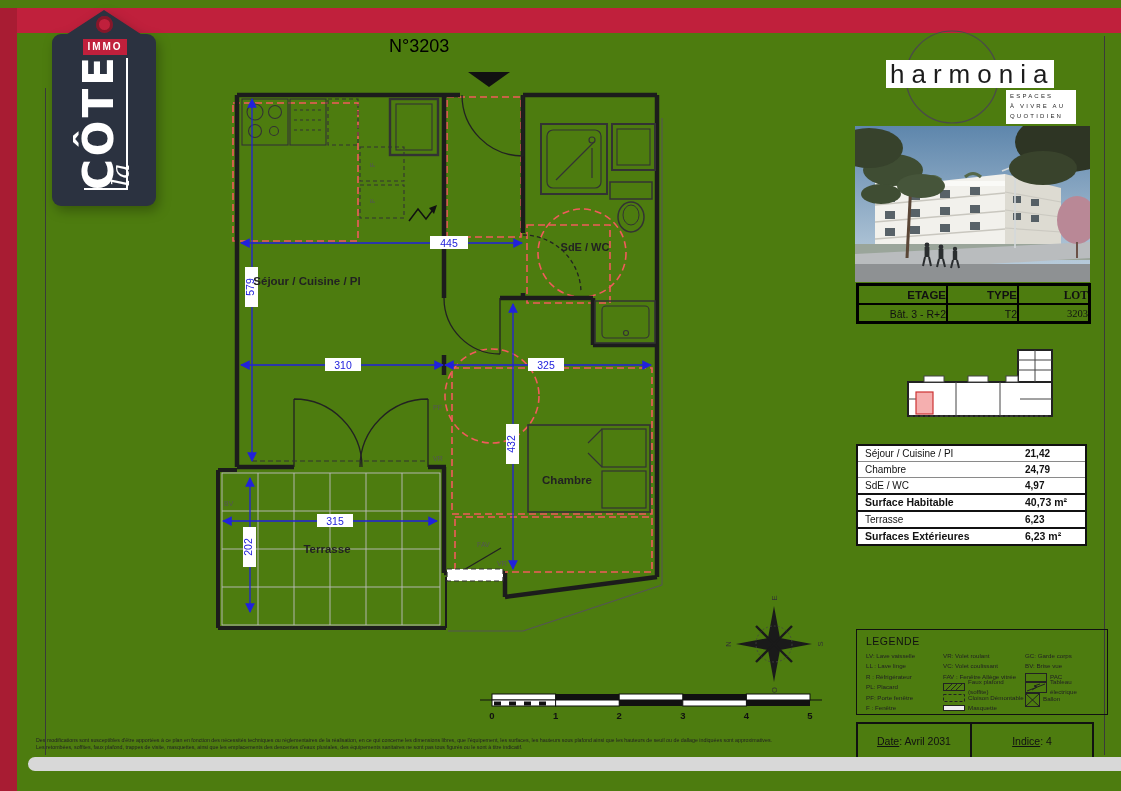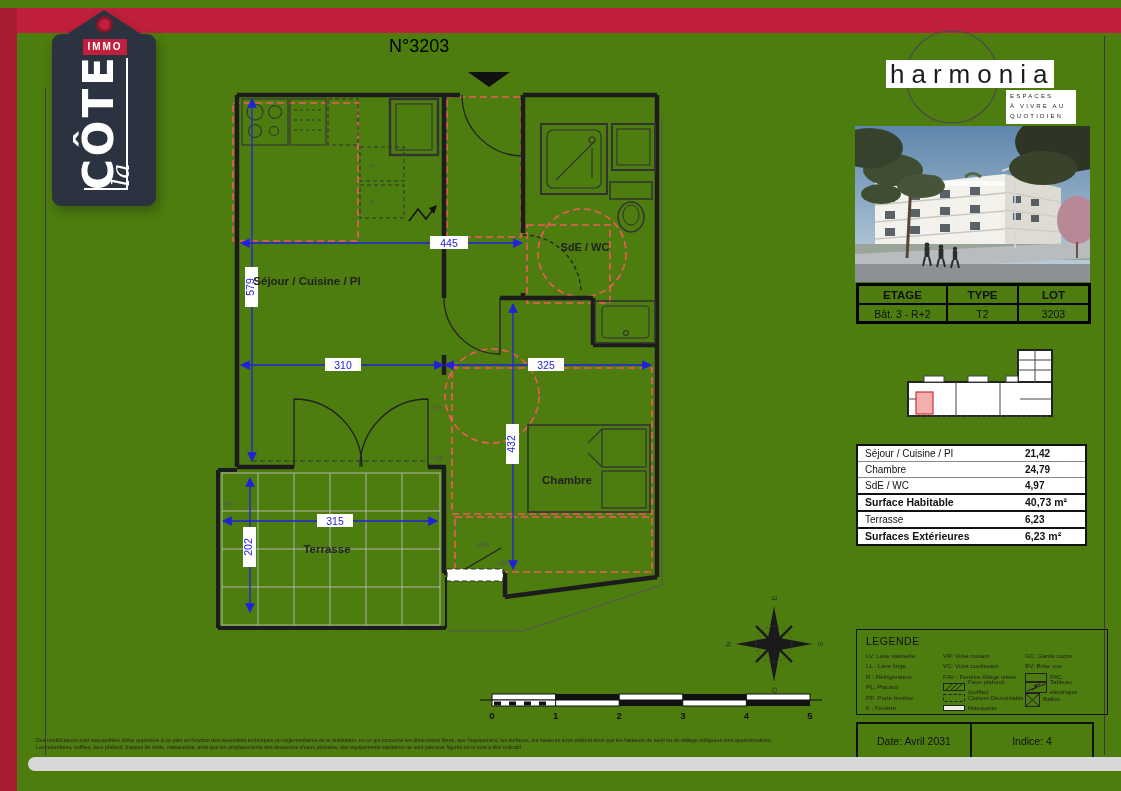--- a/index.html
+++ b/index.html
@@ -38,24 +38,24 @@
   
   #harmonia{left:860px;top:26px;width:230px;height:100px;}
 
   
   #photo{left:855px;top:126px;width:235px;height:156px;}
 
   
   #info-table{left:856px;top:283px;width:231px;border:2px solid #000;border-collapse:collapse;}
   #info-table div{box-sizing:border-box;}
   .it-row{display:flex;}
-  .it-cell{border:1px solid #000;text-align:center;box-sizing:border-box;}
+  .it-cell{border:1px solid #000;text-align:right;box-sizing:border-box;}
   .it-h{font-weight:bold;font-size:11.5px;line-height:19px;height:19px;}
   .it-v{font-size:10.5px;line-height:18px;height:18px;}
-  .it-c1{width:89px;} .it-c2{width:71px;} .it-c3{width:71px;}
+  .it-c1{width:89px;} .it-c2{width:71px;} .it-c3{width:71px;font-family:Liberation Serif, serif;}
 
   
   #keyplan{left:900px;top:346px;width:190px;height:86px;}
 
   
   #surface-table{left:856px;top:444px;width:231px;border:2px solid #111;box-sizing:border-box;background:#fff;}
   .st-row{display:flex;justify-content:flex-start;font-size:10px;line-height:15px;height:15px;
           border-bottom:1px solid #8a8a8a;}
   .st-row.heavy{border-bottom:2px solid #111;}
   .st-row.bold{font-weight:bold;font-size:10.5px;}
@@ -71,21 +71,21 @@
   #lg-c2{left:86px;width:82px;}
   #lg-c3{left:168px;width:62px;}
   .lg-sym{display:flex;align-items:center;gap:3px;height:10.4px;}
   .lg-sym svg{flex:0 0 auto;}
 
   
   #datebox{left:856px;top:722px;width:238px;height:38px;border:2px solid #111;box-sizing:border-box;display:flex;}
   #datebox .db-cell{box-sizing:border-box;font-size:10.5px;display:flex;align-items:center;justify-content:center;}
   #db-left{width:114px;border-right:2px solid #111;}
   #db-right{flex:1;}
-  .ul{}
+  .ul{text-decoration:underline;}
 
   
   #disclaimer{left:36px;top:737px;width:800px;color:#222;}
   #disclaimer div{font-size:5.3px;line-height:7.4px;white-space:nowrap;overflow:hidden;}
   #footerbar{left:28px;top:757px;width:1093px;height:14px;background:#D8D8D8;border-radius:7px 0 0 7px;}
 
   svg text{font-family:"Liberation Sans",sans-serif;}
 </style>
 </head>
 <body>

